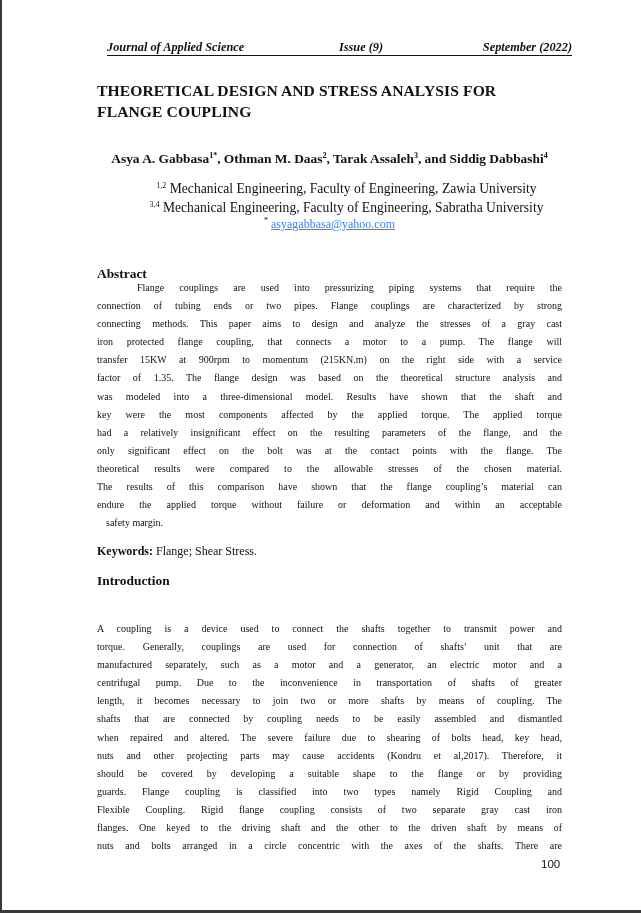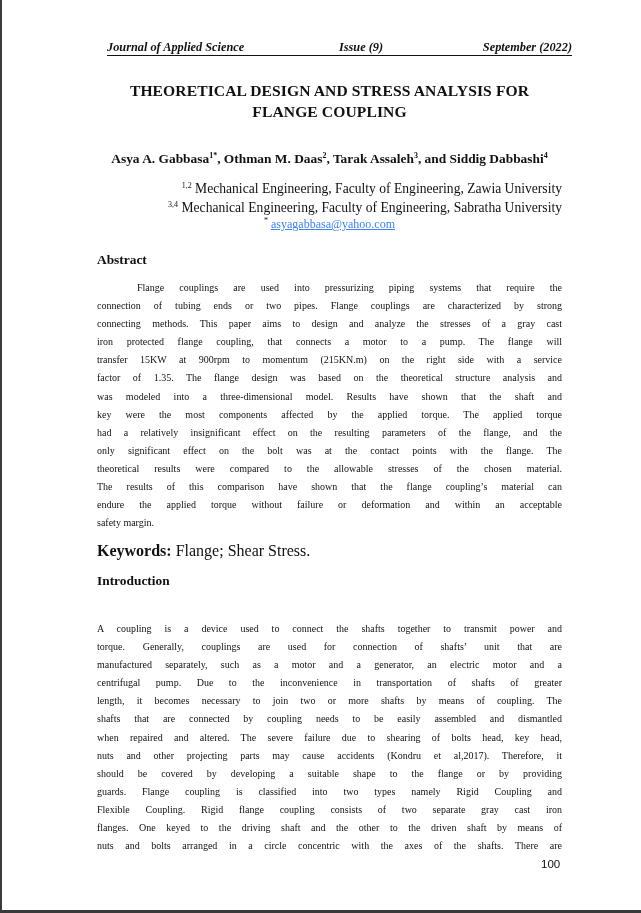--- a/index.html
+++ b/index.html
@@ -12,51 +12,51 @@
 
   .running-head {
     position: absolute; left: 107px; top: 40px; width: 465px; height: 15px;
     border-bottom: 1px solid #111; font-style: italic; font-size: 12.3px; line-height: 14px;
     display: flex; justify-content: space-between; font-weight: bold;
   }
   .running-head span { font-weight: bold; }
   .rh-center { position: absolute; left: 232px; }
 
   .title {
-    position: absolute; left: 97px; top: 80px; width: 465px; text-align: center;
+    position: absolute; left: 97px; top: 80px; width: 465px; text-align: left;
     font-weight: bold; font-size: 15.6px; line-height: 21px; letter-spacing: 0.1px;
   }
   .authors {
     position: absolute; left: 97px; top: 151px; width: 465px; text-align: center;
     font-weight: bold; font-size: 13.4px; line-height: 16px;
   }
   sup { font-size: 8px; line-height: 0; vertical-align: 5px; }
   .affil {
-    position: absolute; left: 97px; width: 465px; text-align: right; font-size: 13.6px; line-height: 18px;
+    position: absolute; left: 114px; width: 465px; text-align: center; font-size: 13.6px; line-height: 18px;
   }
   .affil1 { top: 180px; }
   .affil2 { top: 199px; }
   .email-line { position: absolute; left: 97px; top: 216px; width: 465px; text-align: center; font-size: 12px; line-height: 16px; }
   .email { color: #3b82f6; text-decoration: underline; }
 
   .heading { position: absolute; left: 97px; font-weight: bold; font-size: 13.4px; line-height: 16px; }
-  .h-abstract { top: 252px; text-align: right; }
+  .h-abstract { top: 266px; text-align: right; }
   .h-intro { top: 573px; }
 
   .para {
     position: absolute; left: 97px; width: 465px; font-size: 10px; line-height: 18.1px;
     text-align: justify; text-align-last: left;
   }
   .para .line { display: block; text-align: justify; text-align-last: justify; white-space: nowrap; height: 18.1px; }
-  .para .line.last { text-align-last: left; }
+  .para .line.last { text-align-last: left; margin-left: 9px; }
   .para .line.indent { padding-left: 40px; }
   .abstract-para { top: 279px; }
   .intro-para { top: 600px; margin-top: 20px; }
 
-  .keywords { position: absolute; left: 97px; top: 543px; font-size: 16px; line-height: 16px; }
+  .keywords { position: absolute; left: 97px; top: 543px; font-size: 12px; line-height: 16px; }
   .keywords b { font-weight: bold; }
 
   .page-number { position: absolute; left: 541px; top: 858px; font-family: "Liberation Sans", "DejaVu Sans", sans-serif; font-size: 11.5px; }
 </style>
 </head>
 <body>
 
 <div class="frame-left"></div>
 <div class="frame-bottom"></div>
 

